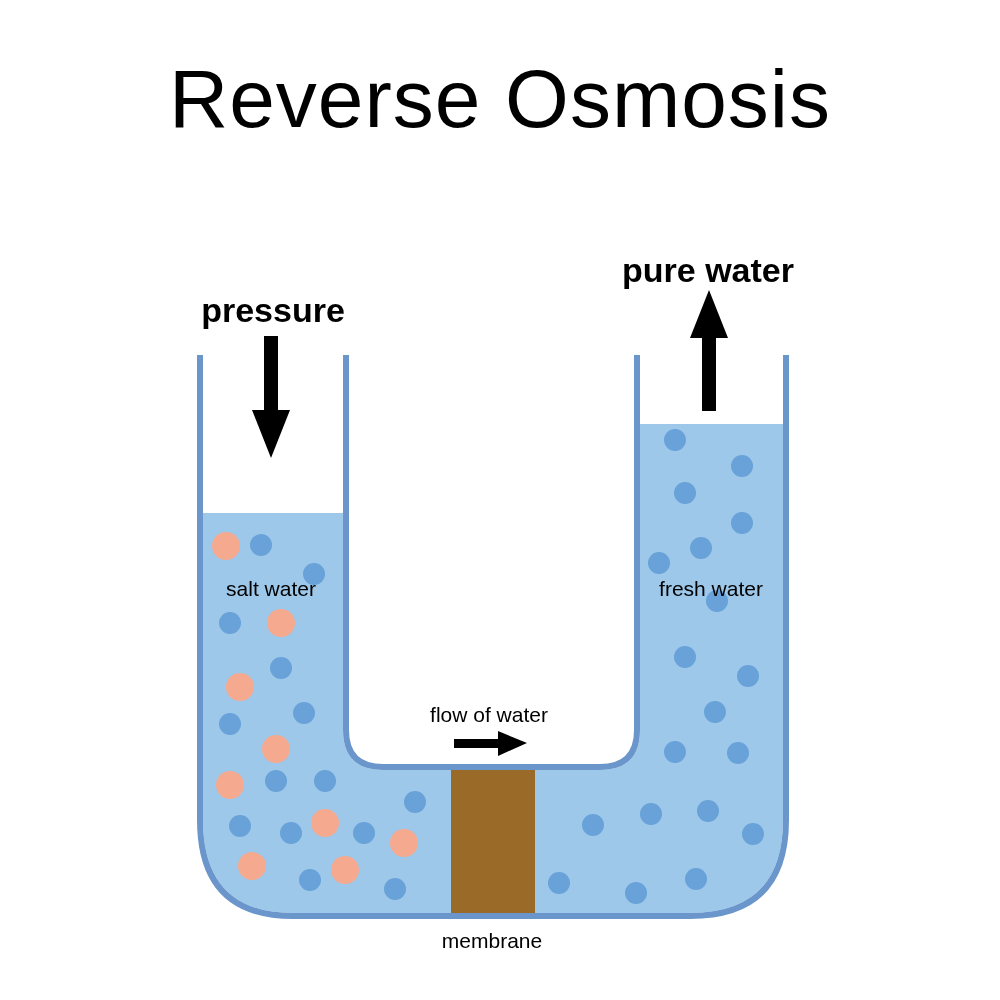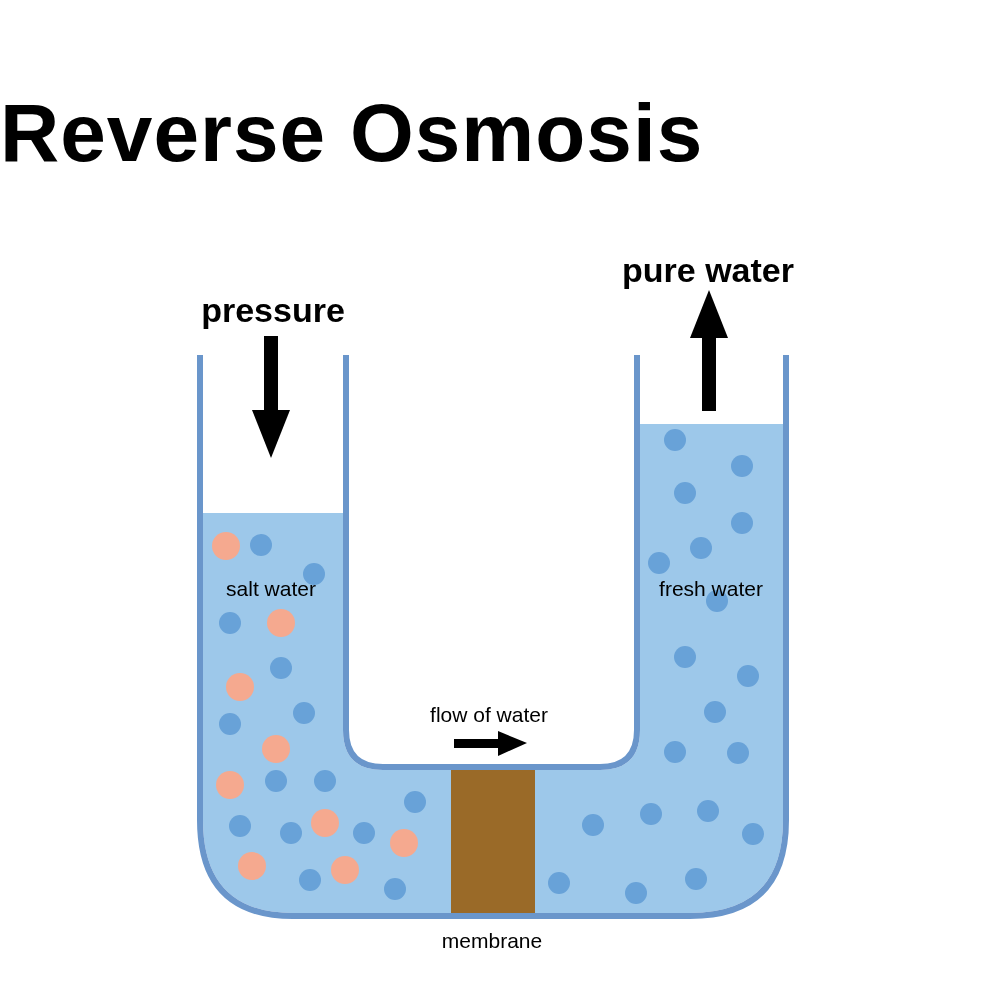--- a/index.html
+++ b/index.html
@@ -1,17 +1,17 @@
 <!DOCTYPE html>
 <html><head>
 <meta charset="utf-8">
 <style>
   html, body { margin:0; padding:0; background:#ffffff; }
   body { width:1000px; height:1000px; position:relative; overflow:hidden; font-family:"Liberation Sans", sans-serif; }
-  #title { position:absolute; left:0; top:52px; width:1000px; text-align:left; font-size:82px; font-weight:bold; color:#000; letter-spacing:1px;margin-top:34px; }
+  #title { position:absolute; left:0; top:52px; width:1000px; text-align:center; font-size:82px; font-weight:normal; color:#000; letter-spacing:1px; }
   svg { position:absolute; left:0; top:0; }
   .lbl { font-family:"Liberation Sans", sans-serif; fill:#000; }
   .big { font-size:34px; font-weight:bold; }
   .small { font-size:21px; }
 </style>
 </head>
 <body>
 
 <div id="title">Reverse Osmosis</div>
 

